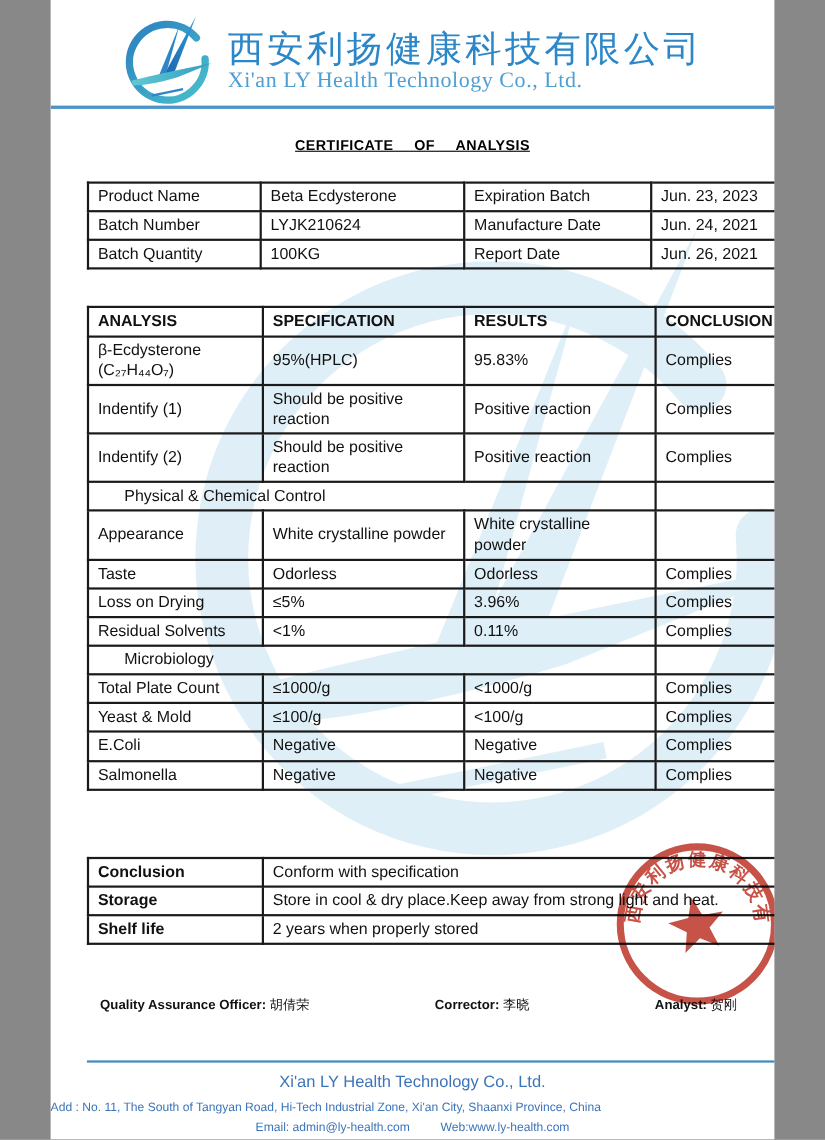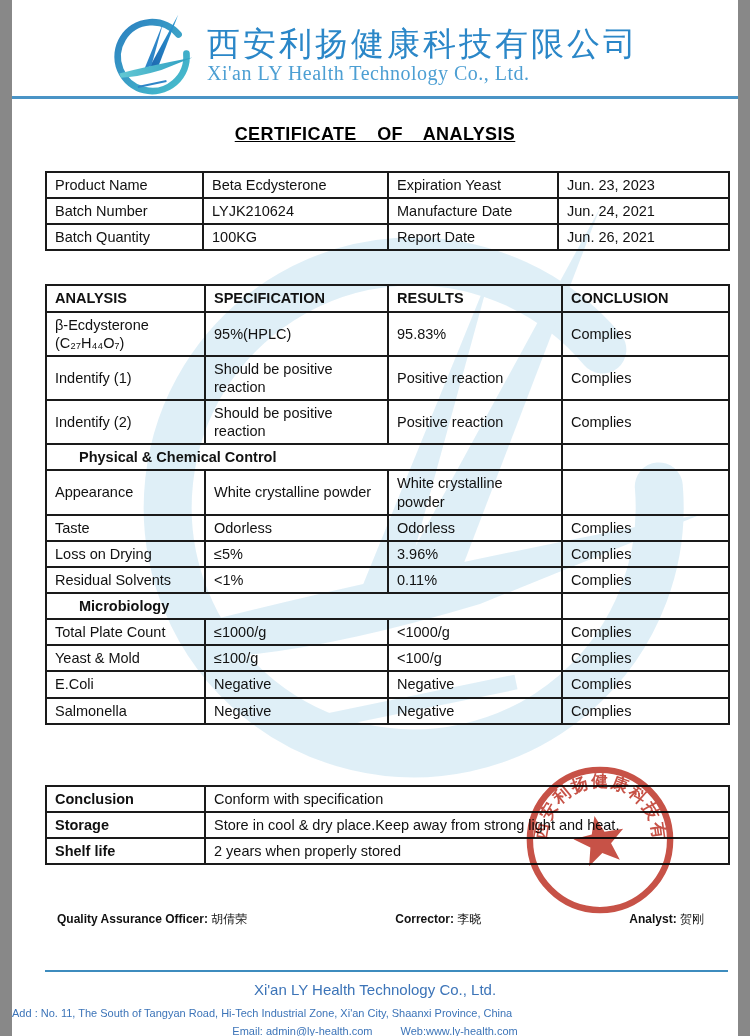--- a/index.html
+++ b/index.html
@@ -1,37 +1,37 @@
 <!DOCTYPE html>
 <html><head>
 <meta charset="utf-8">
 <style>
   * { margin:0; padding:0; box-sizing:border-box; }
   html,body { background:#888; }
   .page {
-    position:relative; width:726px; height:1036px; margin:0 auto;
+    position:relative; width:658px; height:1036px; margin:0 auto;
     background:#ffffff; overflow:hidden;
     font-family:"Liberation Sans", sans-serif; color:#111;
   }
   
   .header { position:relative; z-index:2; display:flex; justify-content:center; align-items:center; gap:12px; padding-top:14px; height:96px; }
   .logo { width:84px; height:84px; flex:0 0 auto; }
   .h-text { display:flex; flex-direction:column; }
   .h-cn { font-size:33px; letter-spacing:3px; color:#2b87c8; font-weight:500; line-height:1.15; }
   .h-en { font-family:"Liberation Serif", serif; font-size:20px; color:#4d9fd3; letter-spacing:0.5px; }
   .top-rule { height:3px; background:#4a94c6; width:750px; }
   
-  .coa-title { position:relative; z-index:2; margin-top:25px; text-align:center; font-size:18px; font-weight:bold; letter-spacing:0.4px; word-spacing:15px; text-decoration:underline; color:#000; }
+  .coa-title { position:relative; z-index:2; margin-top:25px; text-align:center; font-size:13px; font-weight:bold; letter-spacing:0.4px; word-spacing:15px; text-decoration:underline; color:#000; }
   
   table { border-collapse:collapse; table-layout:fixed; margin-left:33px; width:683px; position:relative; z-index:2; background:transparent; }
   td { border:2px solid #1a1a1a; padding:3px 8px; font-size:14.5px; line-height:1.25; height:22px; vertical-align:middle; word-wrap:break-word; }
   .info-table { margin-top:26px;padding-left:32px; }
   .analysis-table { margin-top:33px; }
   .analysis-table td.hdr { font-weight:bold; }
-  .analysis-table td.section-cell { font-weight:bold;padding-left:32px; }
+  .analysis-table td.section-cell { font-weight:normal;padding-left:32px; }
   .summary-table { margin-top:60px; }
   .summary-table td.lbl { font-weight:bold; }
   
   .sig-row { position:relative; z-index:2; margin:46px 34px 0 45px; display:flex; justify-content:space-between; align-items:baseline; font-size:12px; }
   .sig-item { white-space:nowrap; }
   .sig-label { font-weight:bold; }
   .sig-name { font-weight:normal; }
   
   .footer { position:relative; z-index:2; margin-top:42px; }
   .footer-rule { height:2px; background:#3e8cbe; width:683px; margin-left:33px; }
@@ -98,21 +98,21 @@
         <col style="width:157px">
         <col style="width:185px">
         <col style="width:170px">
         <col style="width:171px">
       </colgroup>
     <tbody>
 
         <tr>
           <td>Product Name</td>
           <td>Beta Ecdysterone</td>
-          <td>Expiration Yeast</td>
+          <td>Expiration Batch</td>
           <td>Jun. 23, 2023</td>
         </tr>
 
         <tr>
           <td>Batch Number</td>
           <td>LYJK210624</td>
           <td>Manufacture Date</td>
           <td>Jun. 24, 2021</td>
         </tr>
 

